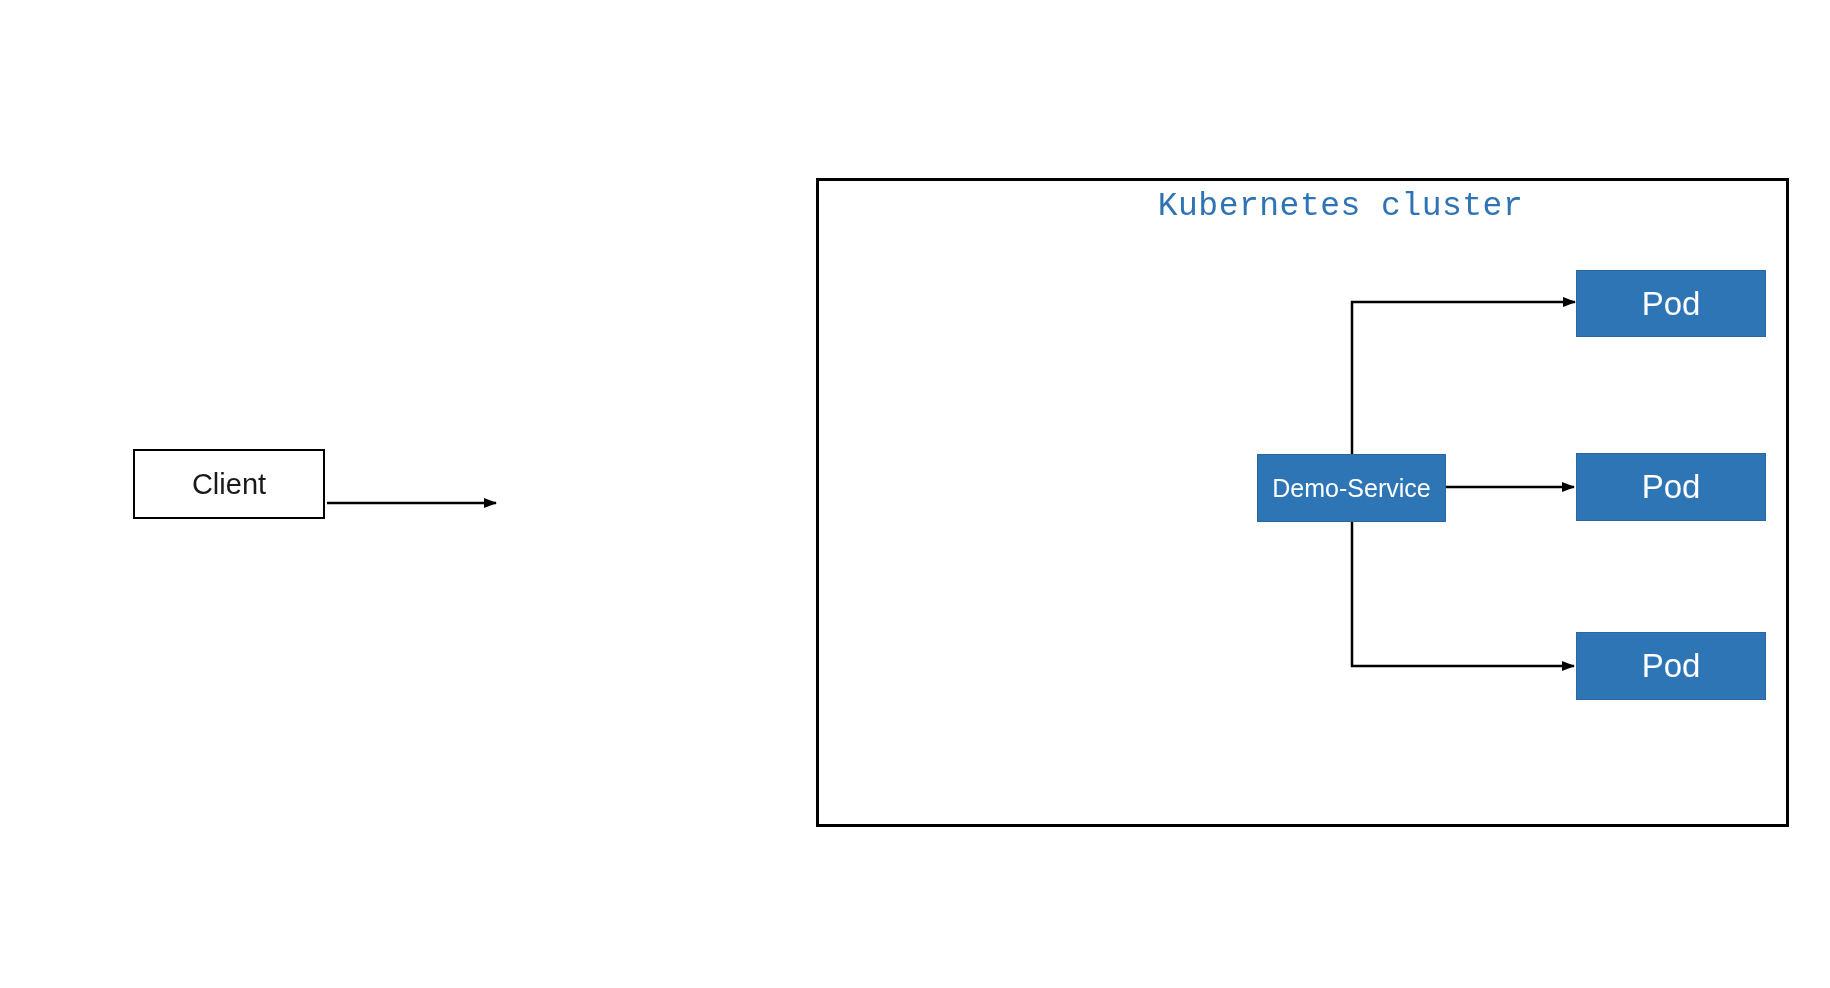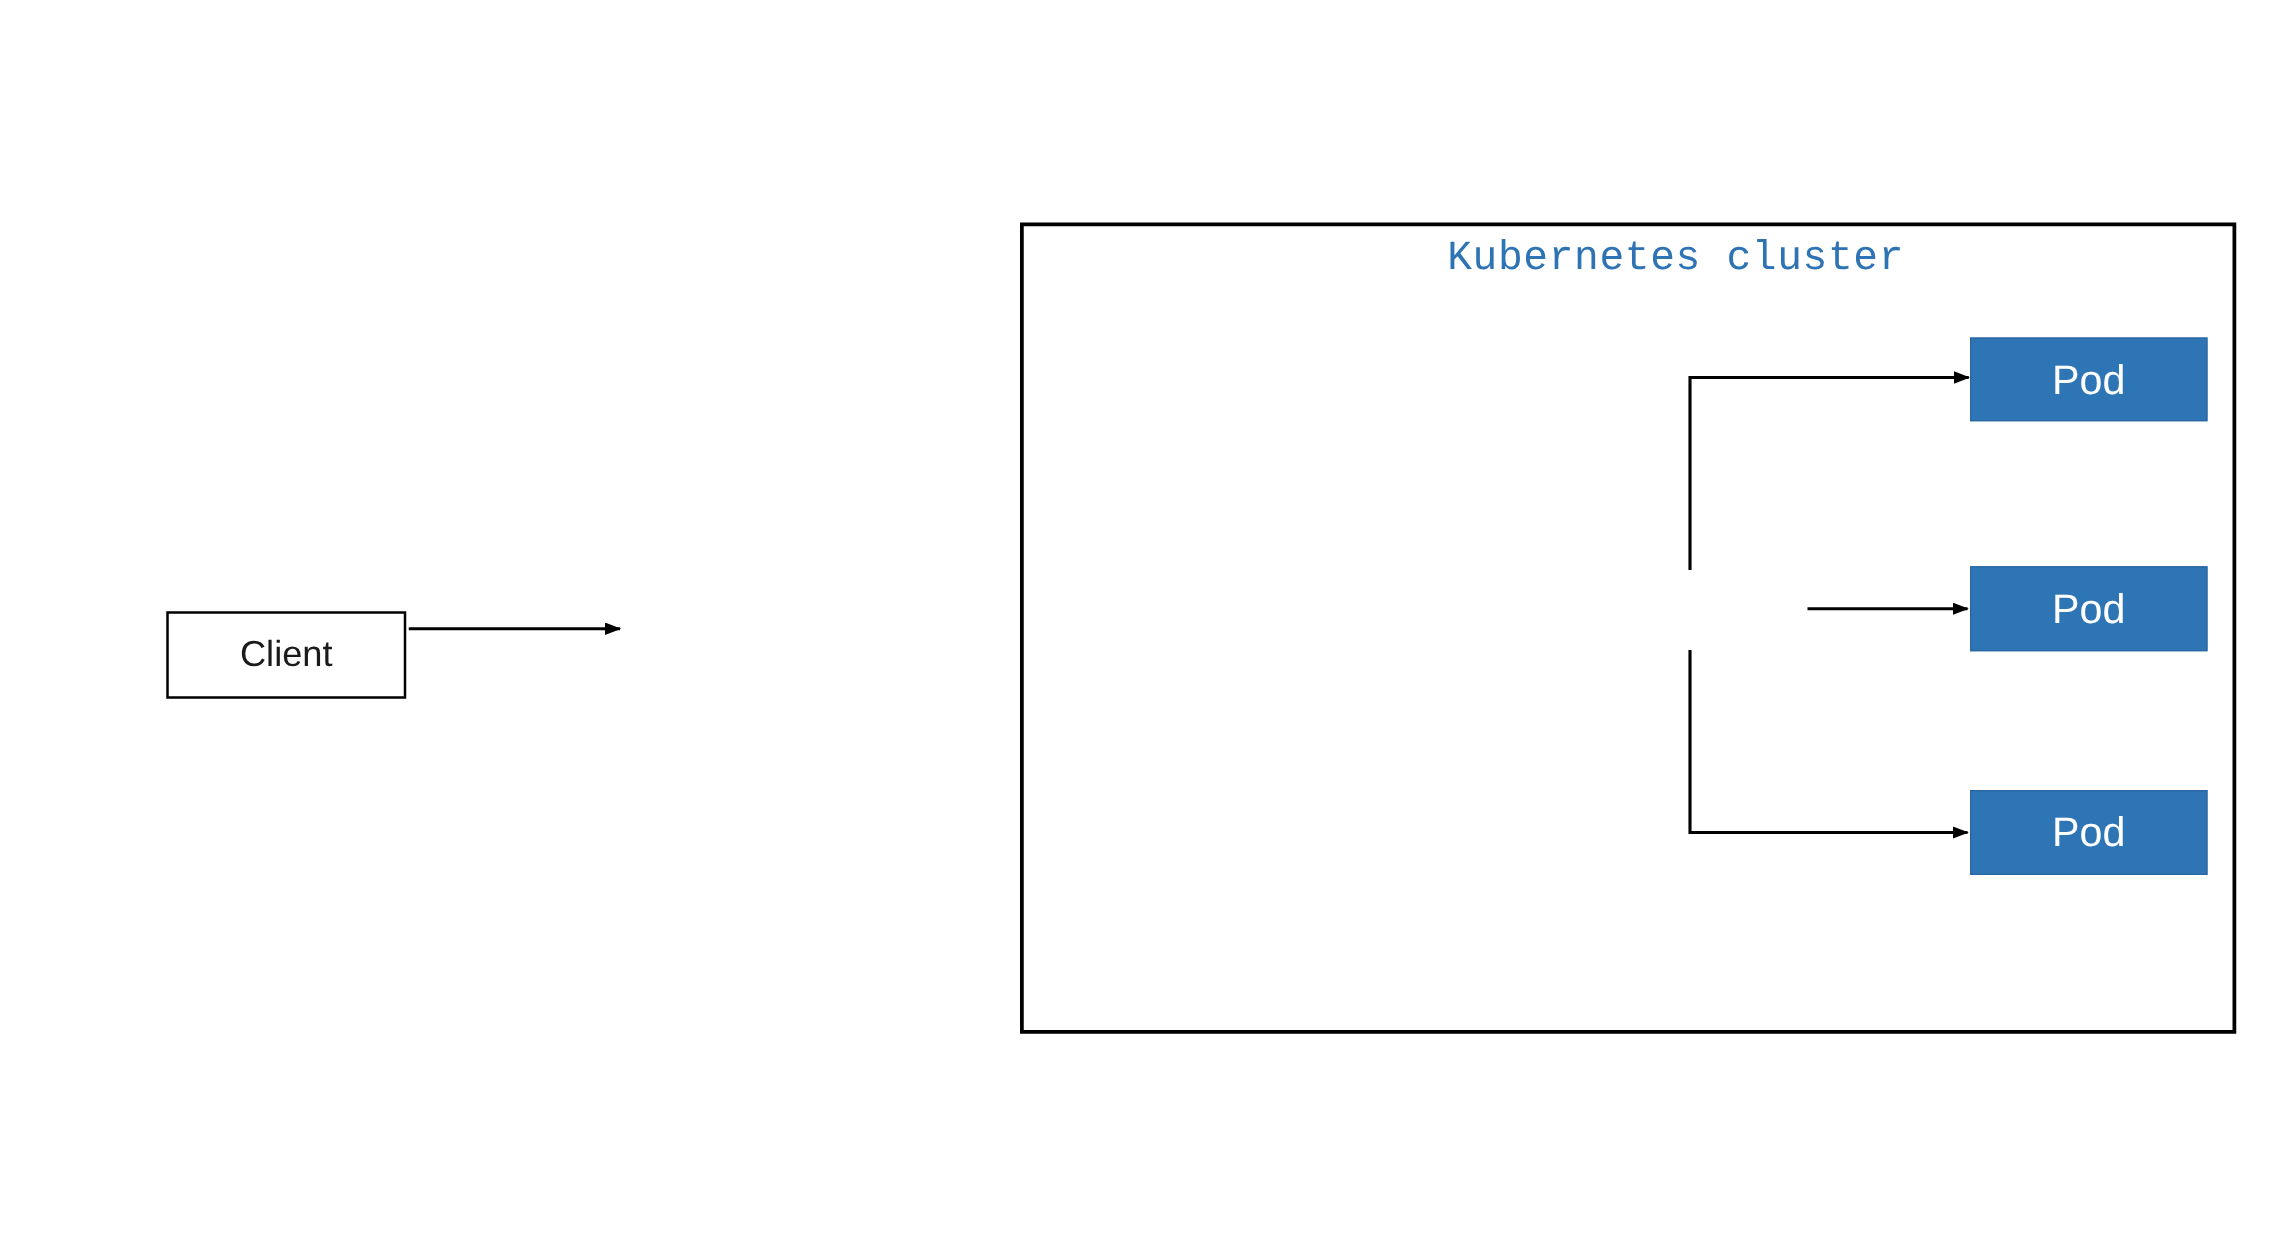--- a/index.html
+++ b/index.html
@@ -27,21 +27,21 @@
     position: absolute;
     box-sizing: border-box;
     display: flex;
     align-items: center;
     justify-content: center;
     text-align: right;
     white-space: nowrap;
   }
   .client {
     left: 133px;
-    top: 489px;
+    top: 449px;
     width: 192px;
     height: 70px;
     background: #ffffff;
     border: 2px solid #ec4899;
     font-size: 29px;
     color: #1a1a1a;
   }
   .blue {
     border: 1px solid #2a669f;
     color: #ffffff;
@@ -98,20 +98,21 @@
     <path d="M1446,487 L1574,487" fill="none" stroke="#000000" stroke-width="2.5" marker-end="url(#arrowhead)" style="stroke: rgb(0, 0, 0);"></path>
     <path d="M1352,520 L1352,666 L1574,666" fill="none" stroke="#000000" stroke-width="2.5" stroke-linejoin="miter" marker-end="url(#arrowhead)" style="stroke: rgb(0, 0, 0);"></path>
   </svg>
 
   <div class="cluster" style="border-color: rgb(0, 0, 0);"></div>
 
   <div class="cluster-title" style="color: rgb(46, 116, 181);">Kubernetes cluster</div>
 
   <div class="box client" style="background-color: rgb(255, 255, 255); color: rgb(26, 26, 26); border-color: rgb(0, 0, 0);">Client</div>
 
+  <div class="box blue service" style="background-color: rgb(46, 117, 182); color: rgb(255, 255, 255); border-color: rgb(42, 102, 159);">Demo-Service</div>
 
   <div class="box blue pod pod1" style="background-color: rgb(46, 117, 182); color: rgb(255, 255, 255); border-color: rgb(42, 102, 159);">Pod</div>
 
   <div class="box blue pod pod2" style="background-color: rgb(46, 117, 182); color: rgb(255, 255, 255); border-color: rgb(42, 102, 159);">Pod</div>
 
   <div class="box blue pod pod3" style="background-color: rgb(46, 117, 182); color: rgb(255, 255, 255); border-color: rgb(42, 102, 159);">Pod</div>
 
 </div>
 
 </body></html>

